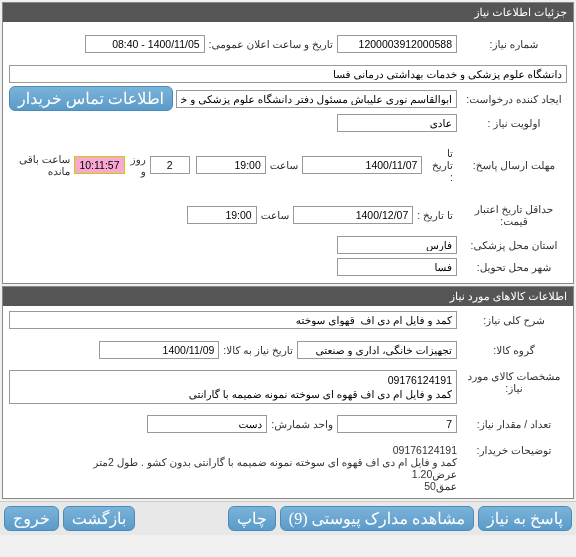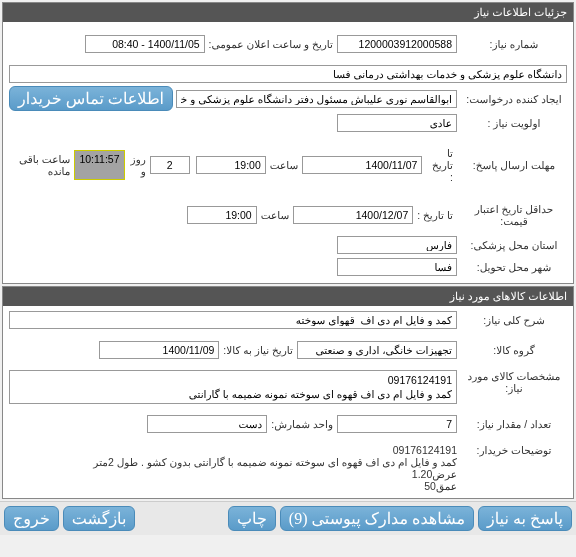--- a/index.html
+++ b/index.html
@@ -57,25 +57,25 @@
 .field-long { flex: 1; min-width: 0; }
 .field-med { width: 120px; }
 .field-short { width: 70px; }
 .field-tiny { width: 40px; text-align: center; }
 .inline-label {
   font-size: 10.5px;
   margin: 12px 4px;
   color: #333;
 }
 .highlight {
-  background: #a3a3a3;
+  background: #f9a8d4;
   border: 1px solid #cc0;
   padding: 1px 4px;
   font-size: 10.5px;
-  height: 30px;
+  height: 18px;
   line-height: 14px;
 }
 .btn {
   background: linear-gradient(#7bb3d9, #5a9bc9);
   border: 1px solid #4a8bb9;
   color: #fff;
   padding: 2px 8px;
   font-size: 16px;
   cursor: pointer;
   font-family: Tahoma;

